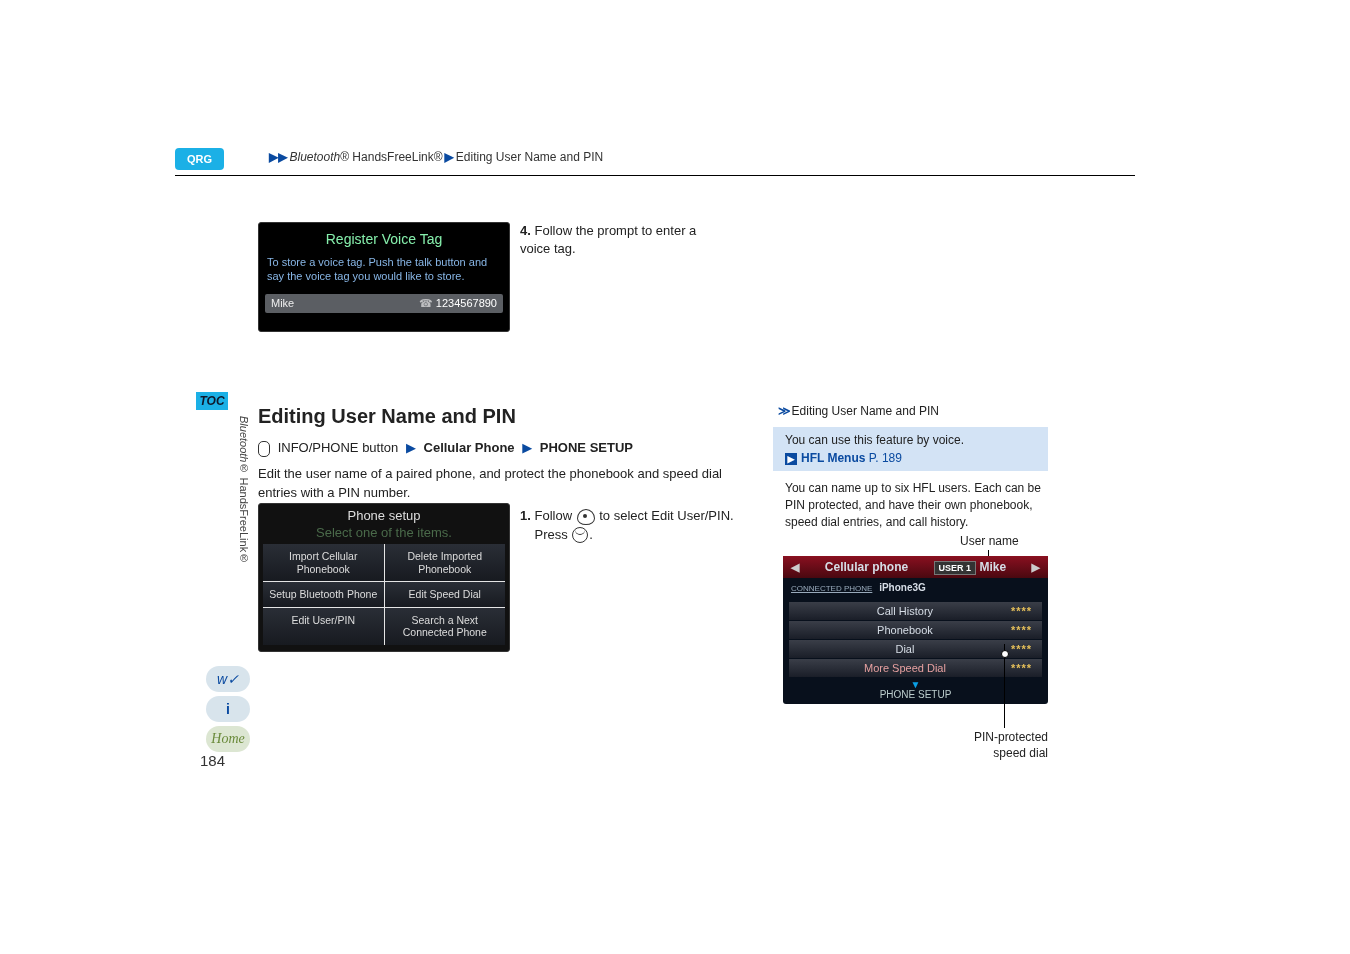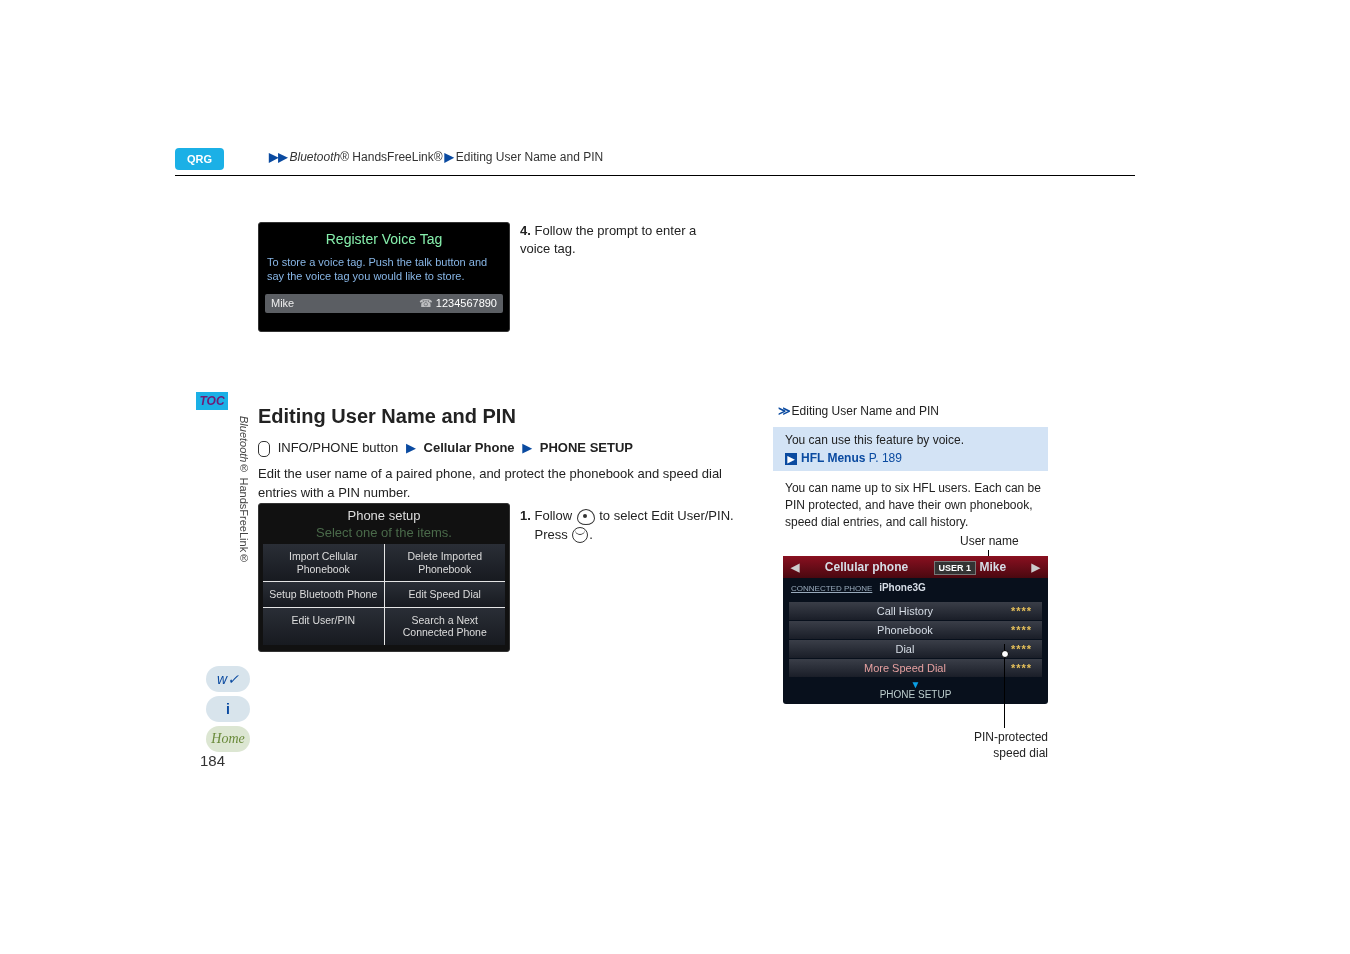--- a/index.html
+++ b/index.html
@@ -46,21 +46,21 @@
     justify-content: center;
     border-radius: 4px;
   }
   .toc-tab {
     position: absolute;
     left: 196px;
     top: 392px;
     width: 32px;
     height: 18px;
     background: #1bb0e6;
-    color: #701a75;
+    color: #0f172a;
     font-size: 12px;
     font-weight: bold;
     font-style: italic;
     display: flex;
     align-items: center;
     justify-content: center;
   }
   .side-text {
     position: absolute;
     left: 236px;

